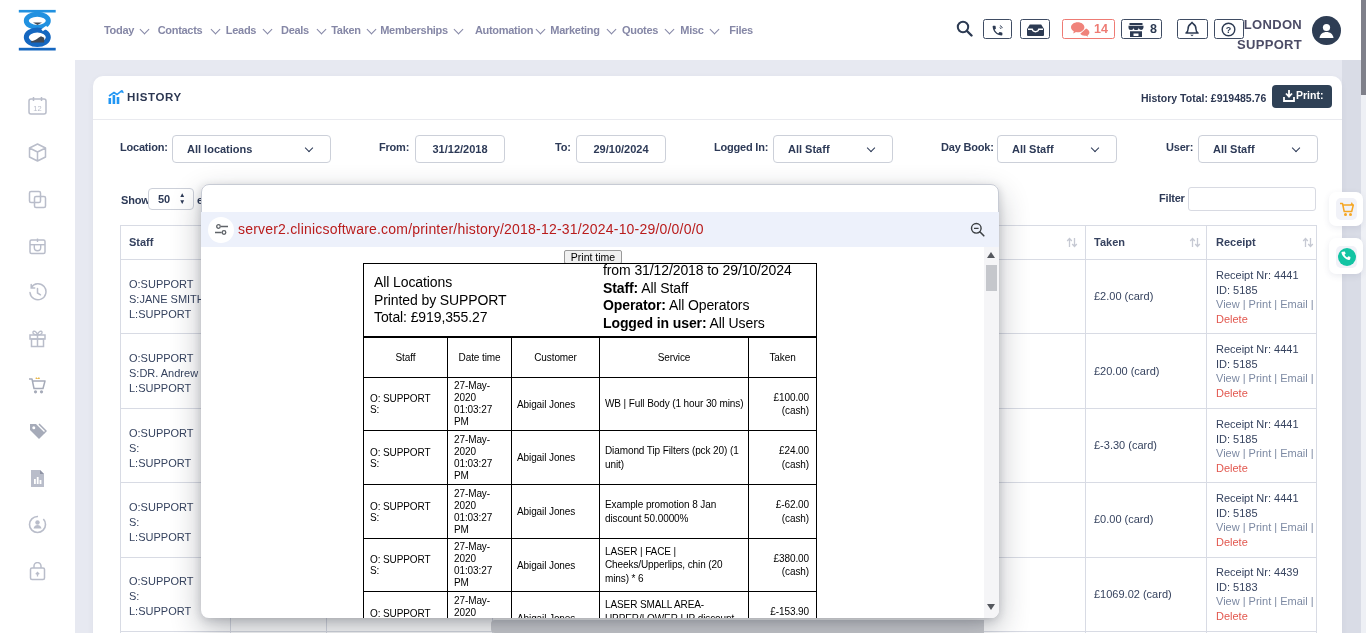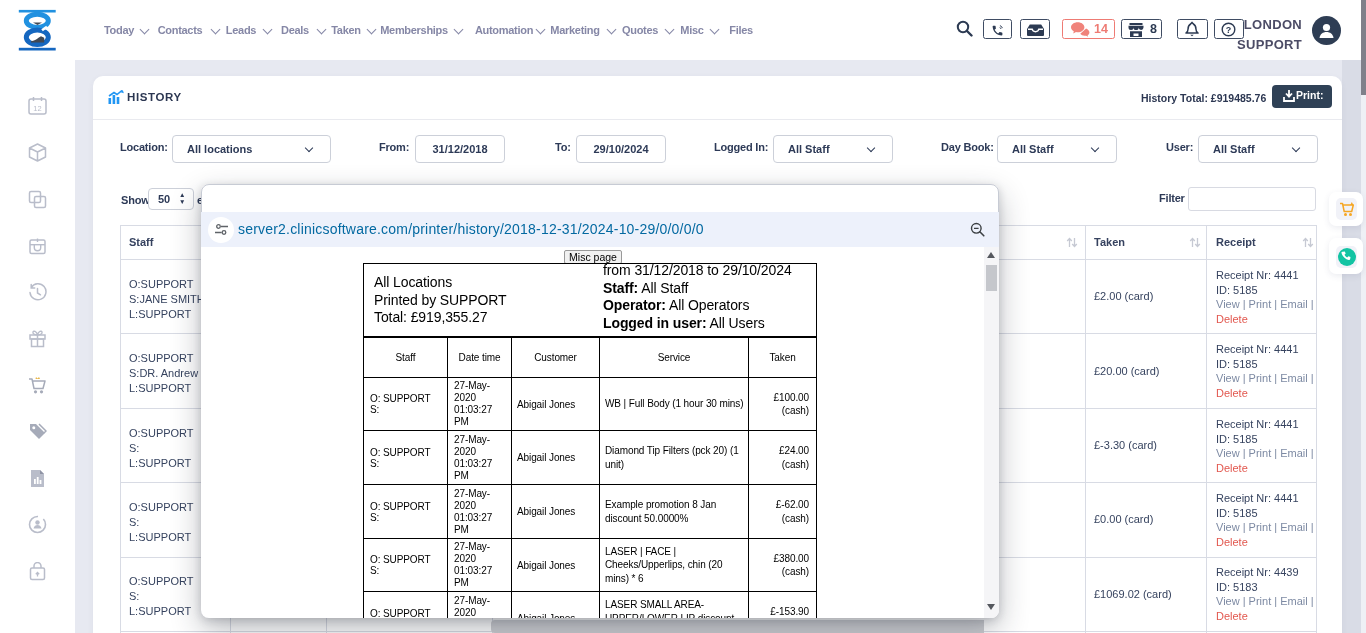--- a/index.html
+++ b/index.html
@@ -271,35 +271,35 @@
 
 <div id="win" class="abs">
   <div id="urlbar" class="abs">
     <div class="abs" style="left:7px; top:4.5px; width:26px; height:26px; border-radius:50%; background:#fff;"></div>
     <svg class="abs" style="left:14px; top:11px;" width="13" height="13" viewBox="0 0 13 13">
         <circle cx="3.5" cy="3.5" r="1.8" fill="none" stroke="#5f6368" stroke-width="1.3"></circle>
         <line x1="6" y1="3.5" x2="13" y2="3.5" stroke="#5f6368" stroke-width="1.3"></line>
         <circle cx="9" cy="9.5" r="1.8" fill="none" stroke="#5f6368" stroke-width="1.3"></circle>
         <line x1="0" y1="9.5" x2="6.7" y2="9.5" stroke="#5f6368" stroke-width="1.3"></line>
       </svg>
-    <div class="abs" style="left:37px; top:9px; font-size:14px; letter-spacing:0.2px; color:#0369a1;">server2.clinicsoftware.com/printer/history/2018-12-31/2024-10-29/0/0/0/0</div>
+    <div class="abs" style="left:37px; top:9px; font-size:14px; letter-spacing:0.2px; color:#b91c1c;">server2.clinicsoftware.com/printer/history/2018-12-31/2024-10-29/0/0/0/0</div>
     <svg class="abs" style="left:769px; top:10px;" width="15" height="15" viewBox="0 0 15 15">
         <circle cx="6.3" cy="6.3" r="4.8" fill="none" stroke="#3c4043" stroke-width="1.4"></circle>
         <line x1="9.8" y1="9.8" x2="13.8" y2="13.8" stroke="#3c4043" stroke-width="1.6" stroke-linecap="round"></line>
         <line x1="4" y1="6.3" x2="8.6" y2="6.3" stroke="#3c4043" stroke-width="1.3"></line>
       </svg>
   </div>
   <div class="abs" style="left:0; top:63px; width:798px; height:371px; background:#fff;"></div>
 
   <div class="abs" style="left:783px; top:63px; width:15px; height:371px; background:#f5f5f7;"></div>
   <div class="abs" style="left:785px; top:81px; width:11px; height:26px; background:#c5c7cc;"></div>
   <div class="abs" style="left:786px; top:68px; width:0; height:0; border-left:4.5px solid transparent; border-right:4.5px solid transparent; border-bottom:6px solid #55585e;"></div>
   <div class="abs" style="left:786px; top:420px; width:0; height:0; border-left:4.5px solid transparent; border-right:4.5px solid transparent; border-top:6px solid #55585e;"></div>
 
-  <div class="abs" style="left:363px; top:66px; width:58px; height:14px; background:#f1f1f1; border:1px solid #999; border-radius:2px; font-size:10.5px; color:#000; text-align:center; line-height:12px;">Misc page</div>
+  <div class="abs" style="left:363px; top:66px; width:58px; height:14px; background:#f1f1f1; border:1px solid #999; border-radius:2px; font-size:10.5px; color:#000; text-align:center; line-height:12px;">Print time</div>
 
   <div class="abs" style="left:162px; top:79px; width:454px; height:74px; border:1px solid #000;"></div>
   <div class="abs pt" style="left:173px; top:90px; font-size:14px; letter-spacing:-0.1px; line-height:17.5px;">All Locations<br>Printed by SUPPORT<br>Total: £919,355.27</div>
   <div class="abs pt" style="left:402px; top:78px; font-size:14px; letter-spacing:-0.1px; line-height:17.5px;">from 31/12/2018 to 29/10/2024<br><b>Staff:</b> All Staff<br><b>Operator:</b> All Operators<br><b>Logged in user:</b> All Users</div>
 
   <table class="ptable" style="position:absolute; left:162px; top:153px; border-collapse:collapse; table-layout:fixed; width:454px;" cellspacing="0">
     <tbody>
         <tr style="height:40px;">
       <td style="width:84px; text-align:center;">Staff</td>
       <td style="width:64px; text-align:center;">Date time</td>

